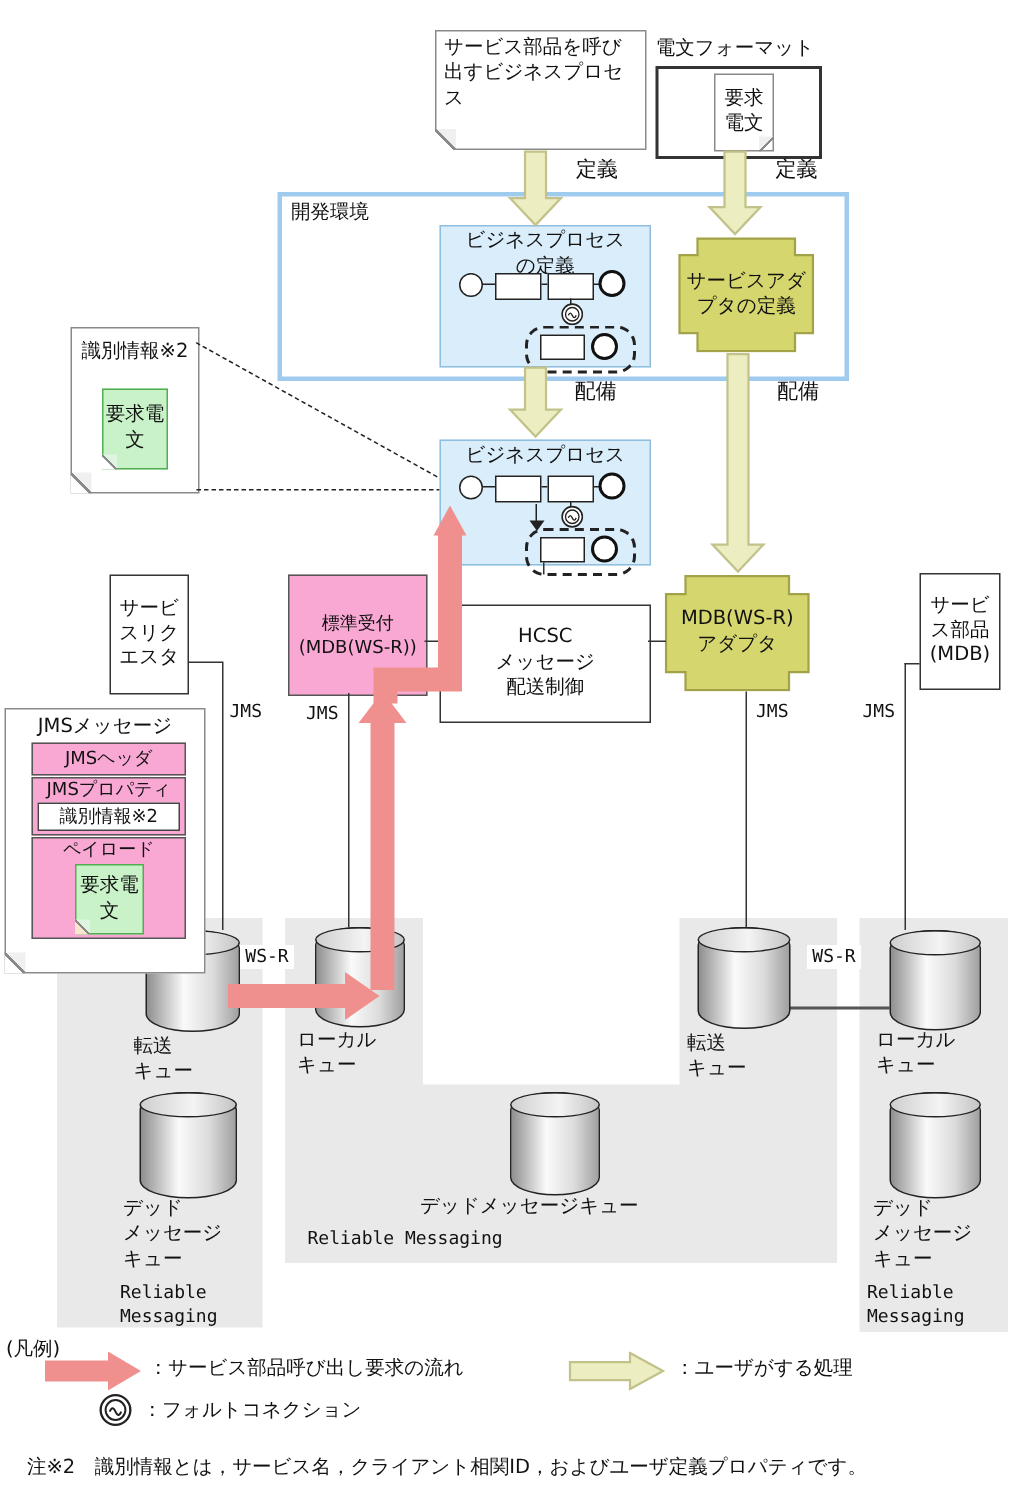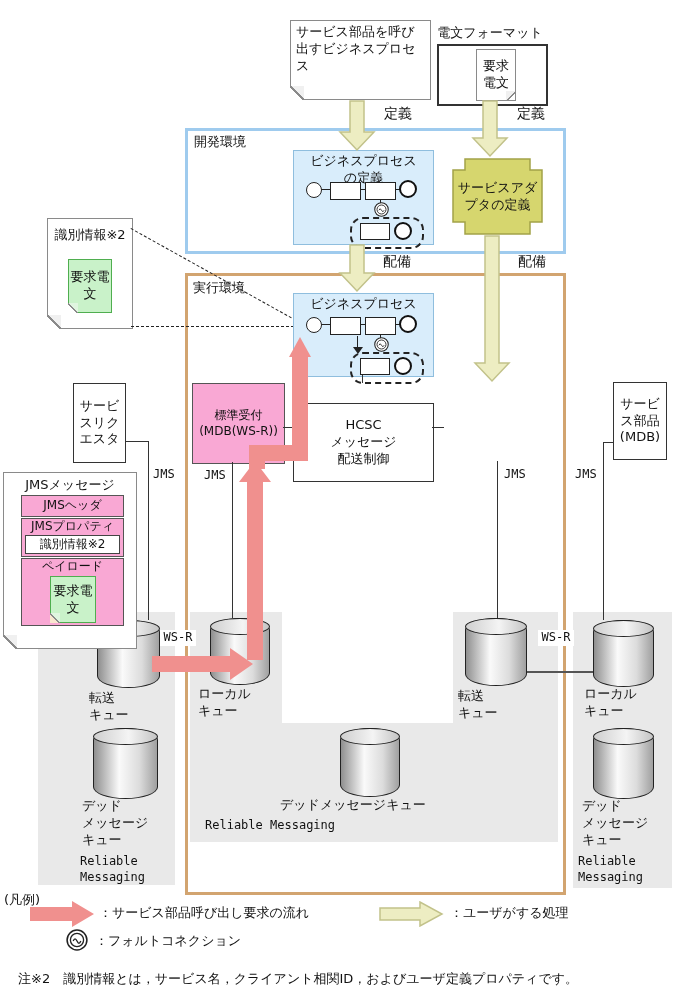--- a/index.html
+++ b/index.html
@@ -59,23 +59,20 @@
 
   <div class="abs gray" style="left:38px;top:612px;width:137px;height:273px;"></div>
   <div class="abs gray" style="left:190px;top:612px;width:92px;height:112px;"></div>
   <div class="abs gray" style="left:453px;top:612px;width:105px;height:112px;"></div>
   <div class="abs gray" style="left:190px;top:723px;width:368px;height:119px;"></div>
   <div class="abs gray" style="left:573px;top:612px;width:99px;height:276px;"></div>
 
   <div class="abs env" style="left:185px;top:128px;width:375px;height:120px;border-width:3px;border-color:#9fcbee;">
     <div class="abs" style="left:6px;top:3px;">開発環境</div>
   </div>
-  <div class="abs env" style="left:185px;top:273px;width:375px;height:616px;border-width:3px;border-color:#d2a470;">
-    <div class="abs" style="left:5px;top:4px;">実行環境</div>
-  </div>
 
   <div class="abs ctr mono" style="left:290px;top:0px;width:141px;height:18px;font-size:14px;margin-top:20px;">BPEL</div>
   <div class="abs doc fold-bl" style="left:290px;top:20px;width:141px;height:80px;--cut:#fff;--flap:#f0f0f0;padding:3px 10px 3px 5px;box-sizing:border-box;">サービス部品を呼び出すビジネスプロセス</div>
 
   <div class="abs ctr" style="left:433px;top:24px;width:114px;height:18px;">電文フォーマット</div>
   <div class="abs" style="left:437px;top:44px;width:107px;height:58px;border:2px solid #333;background:#fff;">
     <div class="abs doc fold-br fold-sm ctr pre" style="left:37px;top:3px;width:38px;height:50px;--cut:#fff;--flap:#f0f0f0;">要求電文</div>
   </div>
 
   <div class="abs" style="left:384px;top:104px;font-size:14px;">定義</div>
@@ -143,20 +140,27 @@
     <div class="dgroup"></div>
     <div class="dact"></div>
     <div class="dend"></div>
   </div>
 
   <div class="abs peachbox ctr pre" style="left:192px;top:383px;width:91px;height:79px;font-size:12px;">標準受付
 (MDB(WS-R))</div>
   <div class="abs wbox ctr pre" style="left:293px;top:403px;width:139px;height:77px;">HCSC
 メッセージ
 配送制御</div>
+  <div class="abs" style="left:443px;top:383px;width:97px;height:78px;">
+    <svg width="97" height="78">
+        <polygon points="14,1 83,1 83,13 96,13 96,65 83,65 83,77 14,77 14,65 1,65 1,13 14,13" fill="#d6d66e" stroke="#a2a248" stroke-width="1.5"></polygon>
+      </svg>
+    <div class="abs ctr pre" style="left:0;top:0;width:100%;height:100%;">MDB(WS-R)
+アダプタ</div>
+  </div>
   <div class="abs wbox ctr" style="left:73px;top:383px;width:53px;height:80px;padding:0 3px;box-sizing:border-box;">サービスリクエスタ</div>
   <div class="abs wbox ctr" style="left:613px;top:382px;width:54px;height:78px;padding:17px 2px;box-sizing:border-box;">サービス部品(MDB)</div>
 
   <div class="abs line" style="left:126px;top:441px;width:22px;height:1px;"></div>
   <div class="abs line" style="left:148px;top:441px;width:1px;height:179px;"></div>
   <div class="abs line" style="left:283px;top:427px;width:10px;height:1px;"></div>
   <div class="abs line" style="left:432px;top:427px;width:12px;height:1px;"></div>
   <div class="abs line" style="left:362px;top:375px;width:1px;height:8px;"></div>
   <div class="abs line" style="left:232px;top:462px;width:1px;height:156px;"></div>
   <div class="abs line" style="left:497px;top:461px;width:1px;height:157px;"></div>

